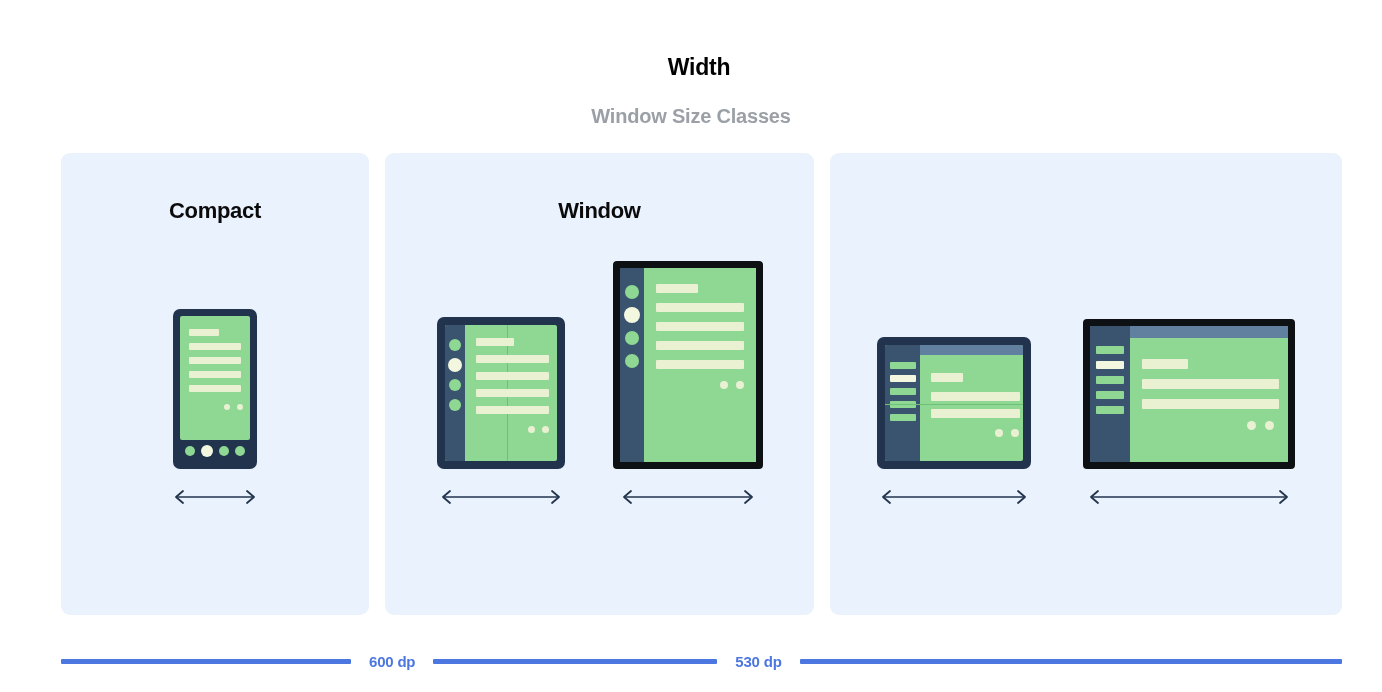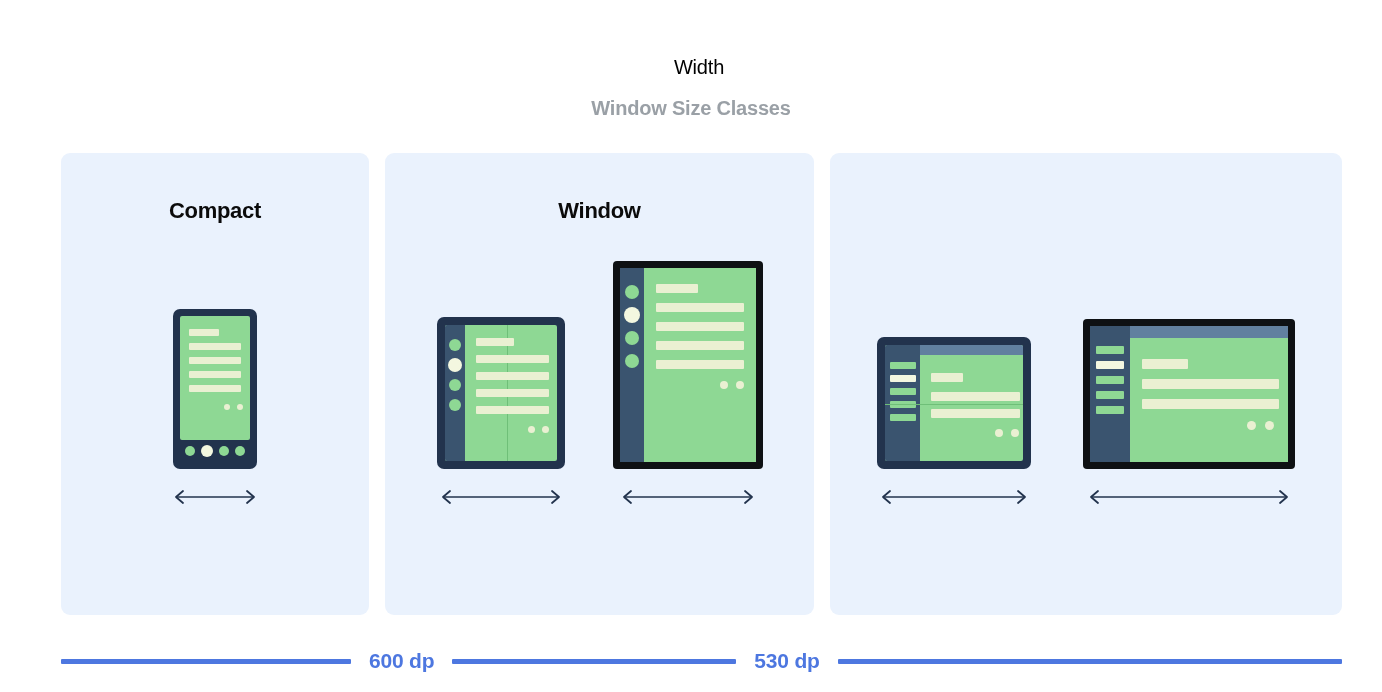--- a/index.html
+++ b/index.html
@@ -7,26 +7,26 @@
     width: 1382px; height: 692px;
     background: #ffffff;
     font-family: "Liberation Sans", sans-serif;
     overflow: hidden;
   }
   .page { position: relative; width: 1382px; height: 692px; }
 
   
   .heading { position: absolute; top: 52px; left: 0; width: 1382px; text-align: center; }
   .title {
-    font-size: 20px; font-weight: normal; color: #000000;
+    font-size: 23px; font-weight: bold; color: #000000;
     letter-spacing: -0.2px; line-height: 30px; padding-left: 16px;
   }
   .subtitle {
     font-size: 20px; font-weight: bold; color: #9aa0a6;
-    letter-spacing: -0.2px; line-height: 28px; margin-top: 12px;
+    letter-spacing: -0.2px; line-height: 28px; margin-top: 20px;
   }
 
   
   .panels { position: absolute; left: 61px; top: 153px; width: 1281px; height: 538px; }
   .panel {
     position: absolute; top: 0; height: 462px;
     background: #eaf2fd; border-radius: 9px;
   }
   #panel-compact  { left: 0px;   width: 308px; }
   #panel-medium   { left: 324px; width: 429px; }
@@ -73,21 +73,21 @@
   .phone-nav-dot.active { top: 5px; width: 12px; height: 12px; background: #f3f7e0; }
 
   
   .arrow { margin-top: 20px; }
 
   
   .ruler { position: absolute; left: 61px; top: 646px; width: 1281px; height: 30px; }
   .ruler-row { display: flex; align-items: center; height: 30px; }
   .ruler-line { height: 5px; background: #4d77e0; border-radius: 1px; }
   .ruler-label {
-    font-size: 21px; font-weight: bold; color: #4d77e0;
+    font-size: 15px; font-weight: bold; color: #4d77e0;
     padding: 0 18px; letter-spacing: -0.2px; white-space: nowrap;
   }
 </style>
 </head>
 <body>
 
 <div class="page">
 
   <div class="heading">
     <div class="title">Width</div>

